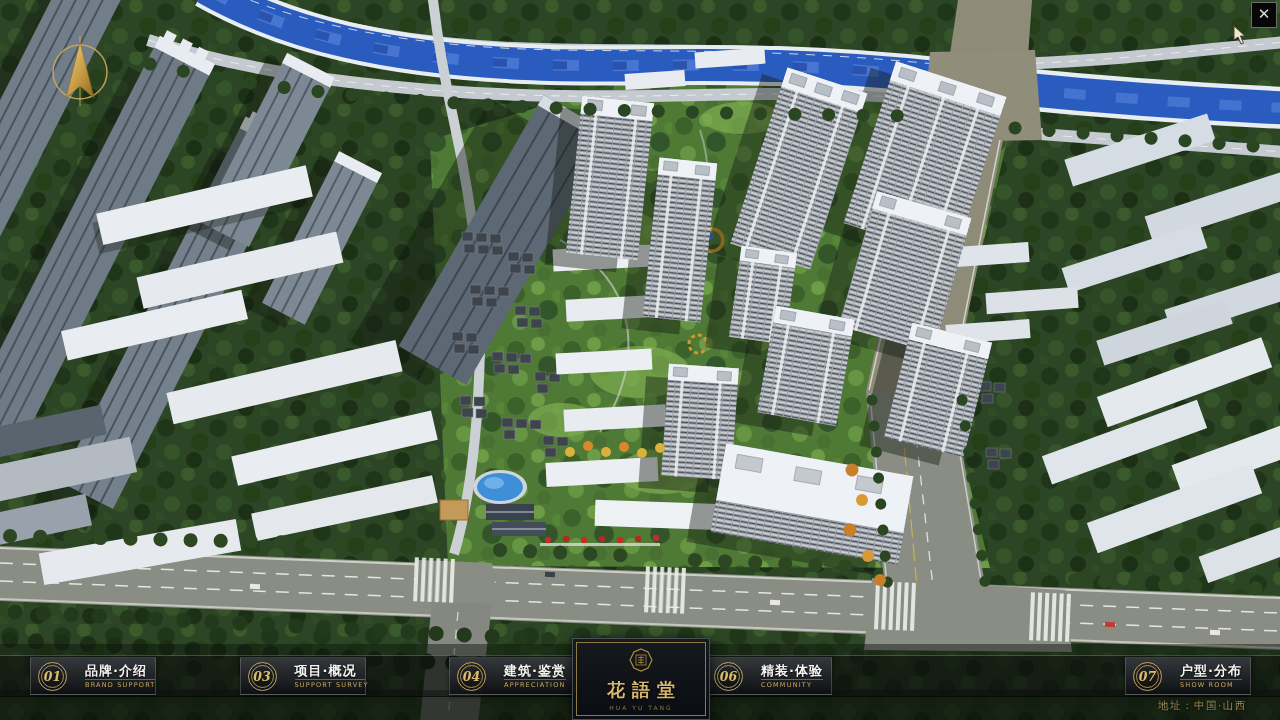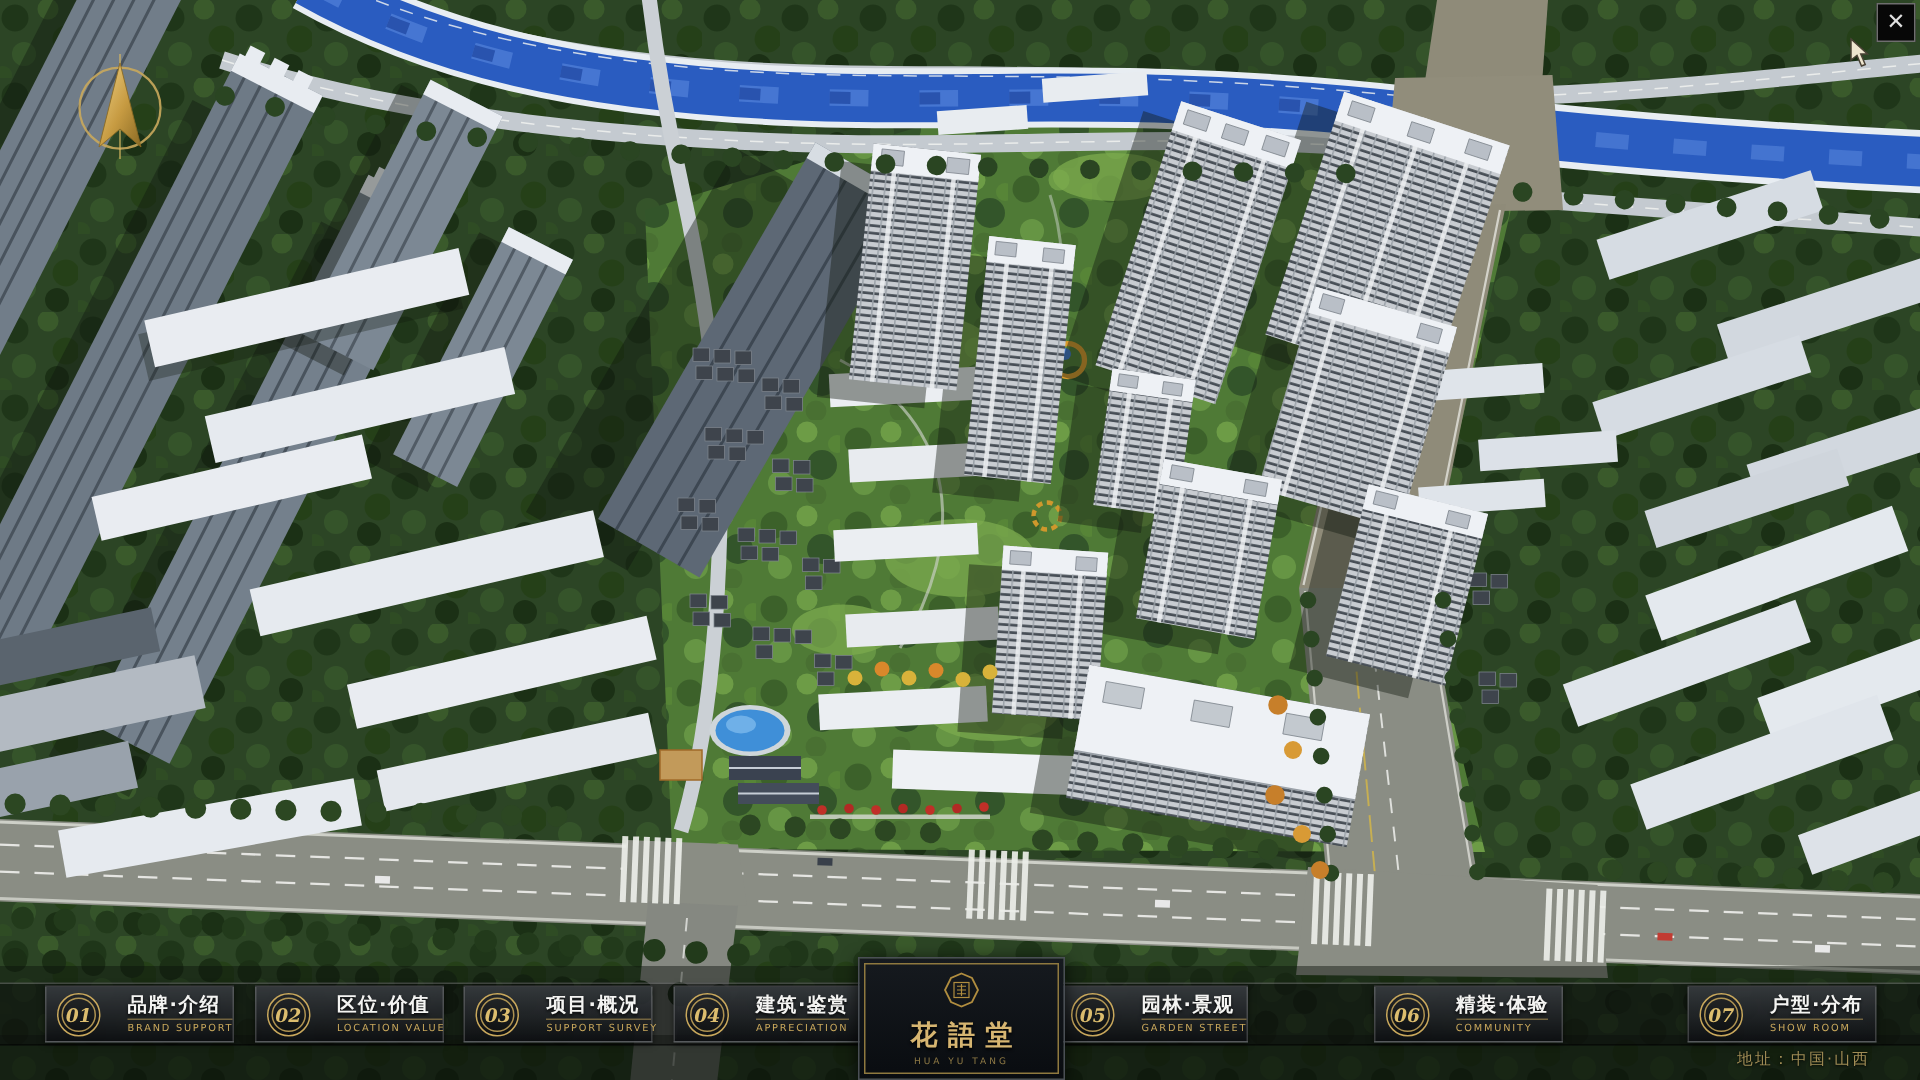--- a/index.html
+++ b/index.html
@@ -530,29 +530,20 @@
       <span class="ring">
             <i>01</i>
           </span>
       <span class="txt">
             <span class="zh">品牌·介绍</span>
             <span class="en">BRAND SUPPORT</span>
           </span>
     </div>
     <div class="plaque">
       <span class="ring">
-            <i>02</i>
-          </span>
-      <span class="txt">
-            <span class="zh">区位·价值</span>
-            <span class="en">LOCATION VALUE</span>
-          </span>
-    </div>
-    <div class="plaque">
-      <span class="ring">
             <i>03</i>
           </span>
       <span class="txt">
             <span class="zh">项目·概况</span>
             <span class="en">SUPPORT SURVEY</span>
           </span>
     </div>
     <div class="plaque">
       <span class="ring">
             <i>04</i>
@@ -572,29 +563,20 @@
         <path d="M9,9.5 h6 M9,12 h6 M9,14.5 h6 M12,8 v8" stroke="#b08d3f" stroke-width=".8"></path>
       </svg>
     </span>
     <span class="logo-title">花語堂</span>
     <span class="logo-sub">HUA YU TANG</span>
   </div>
 
   <div class="bar-group bar-right">
     <div class="plaque">
       <span class="ring">
-            <i>05</i>
-          </span>
-      <span class="txt">
-            <span class="zh">园林·景观</span>
-            <span class="en">GARDEN STREET</span>
-          </span>
-    </div>
-    <div class="plaque">
-      <span class="ring">
             <i>06</i>
           </span>
       <span class="txt">
             <span class="zh">精装·体验</span>
             <span class="en">COMMUNITY</span>
           </span>
     </div>
     <div class="plaque">
       <span class="ring">
             <i>07</i>

